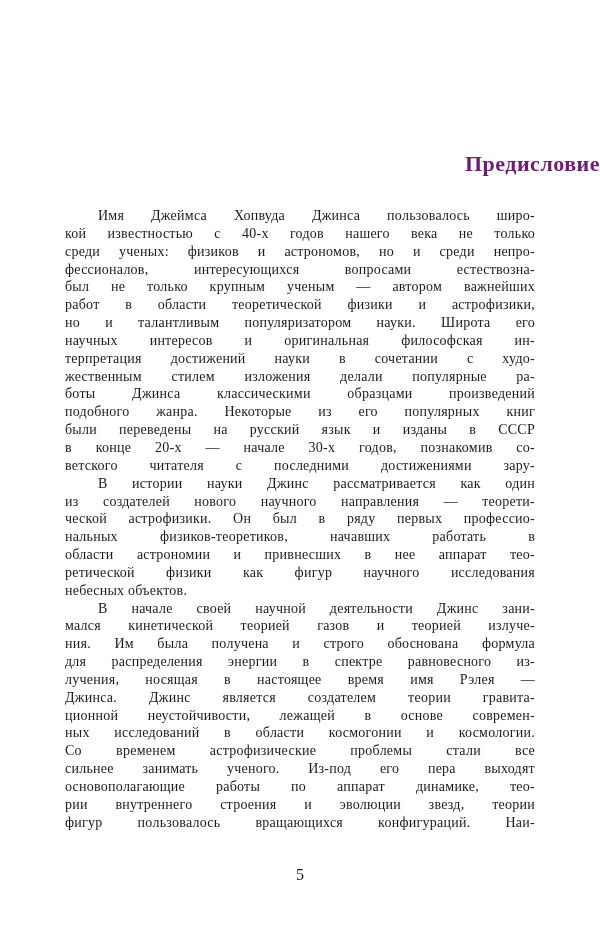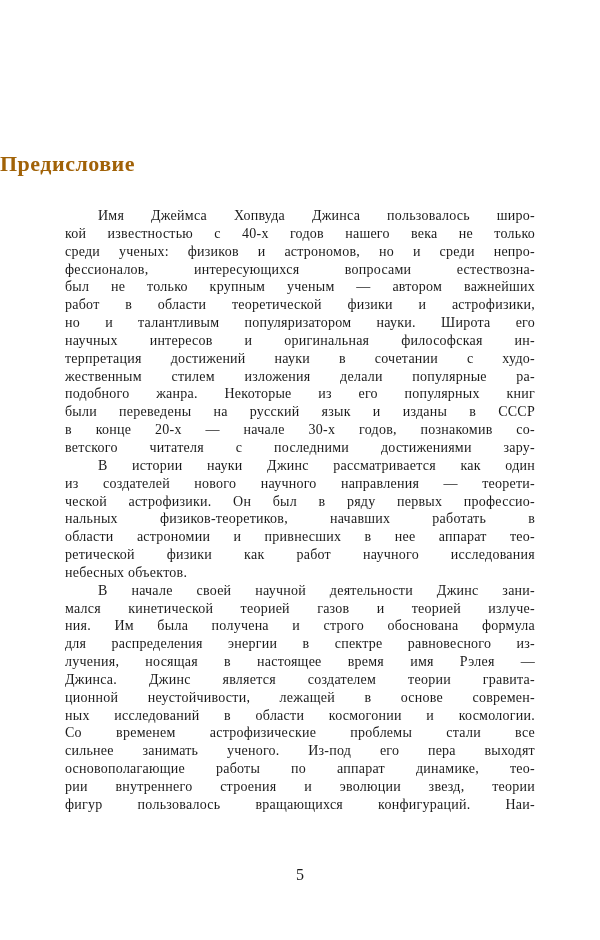--- a/index.html
+++ b/index.html
@@ -18,25 +18,25 @@
     width: 600px;
     height: 940px;
     background: #ffffff;
     color: #1b1b1b;
   }
   .chapter-title {
     position: absolute;
     top: 136px;
     left: 0;
     width: 600px;
-    text-align: left;
+    text-align: right;
     font-size: 22px;
     font-weight: 700;
     letter-spacing: 0.5px;
-    color: #a16207;
+    color: #701a75;
   }
   .body-text {
     position: absolute;
     top: 207px;
     left: 65px;
     width: 470px;
     font-size: 14px;
     line-height: 17.85px;
     letter-spacing: 0.25px;
     color: #1b1b1b;
@@ -78,32 +78,33 @@
         <div class="text-line indent">Имя Джеймса Хопвуда Джинса пользовалось широ-</div>
         <div class="text-line">кой известностью с 40-х годов нашего века не только</div>
         <div class="text-line">среди ученых: физиков и астрономов, но и среди непро-</div>
         <div class="text-line">фессионалов, интересующихся вопросами естествозна-</div>
         <div class="text-line">был не только крупным ученым — автором важнейших</div>
         <div class="text-line">работ в области теоретической физики и астрофизики,</div>
         <div class="text-line">но и талантливым популяризатором науки. Широта его</div>
         <div class="text-line">научных интересов и оригинальная философская ин-</div>
         <div class="text-line">терпретация достижений науки в сочетании с худо-</div>
         <div class="text-line">жественным стилем изложения делали популярные ра-</div>
+        <div class="text-line">боты Джинса классическими образцами произведений</div>
         <div class="text-line">подобного жанра. Некоторые из его популярных книг</div>
         <div class="text-line">были переведены на русский язык и изданы в СССР</div>
         <div class="text-line">в конце 20-х — начале 30-х годов, познакомив со-</div>
         <div class="text-line">ветского читателя с последними достижениями зару-</div>
       </div>
       <div class="paragraph">
         <div class="text-line indent">В истории науки Джинс рассматривается как один</div>
         <div class="text-line">из создателей нового научного направления — теорети-</div>
         <div class="text-line">ческой астрофизики. Он был в ряду первых профессио-</div>
         <div class="text-line">нальных физиков-теоретиков, начавших работать в</div>
         <div class="text-line">области астрономии и привнесших в нее аппарат тео-</div>
-        <div class="text-line">ретической физики как работ научного исследования</div>
+        <div class="text-line">ретической физики как фигур научного исследования</div>
         <div class="text-line last">небесных объектов.</div>
       </div>
       <div class="paragraph">
         <div class="text-line indent">В начале своей научной деятельности Джинс зани-</div>
         <div class="text-line">мался кинетической теорией газов и теорией излуче-</div>
         <div class="text-line">ния. Им была получена и строго обоснована формула</div>
         <div class="text-line">для распределения энергии в спектре равновесного из-</div>
         <div class="text-line">лучения, носящая в настоящее время имя Рэлея —</div>
         <div class="text-line">Джинса. Джинс является создателем теории гравита-</div>
         <div class="text-line">ционной неустойчивости, лежащей в основе современ-</div>

